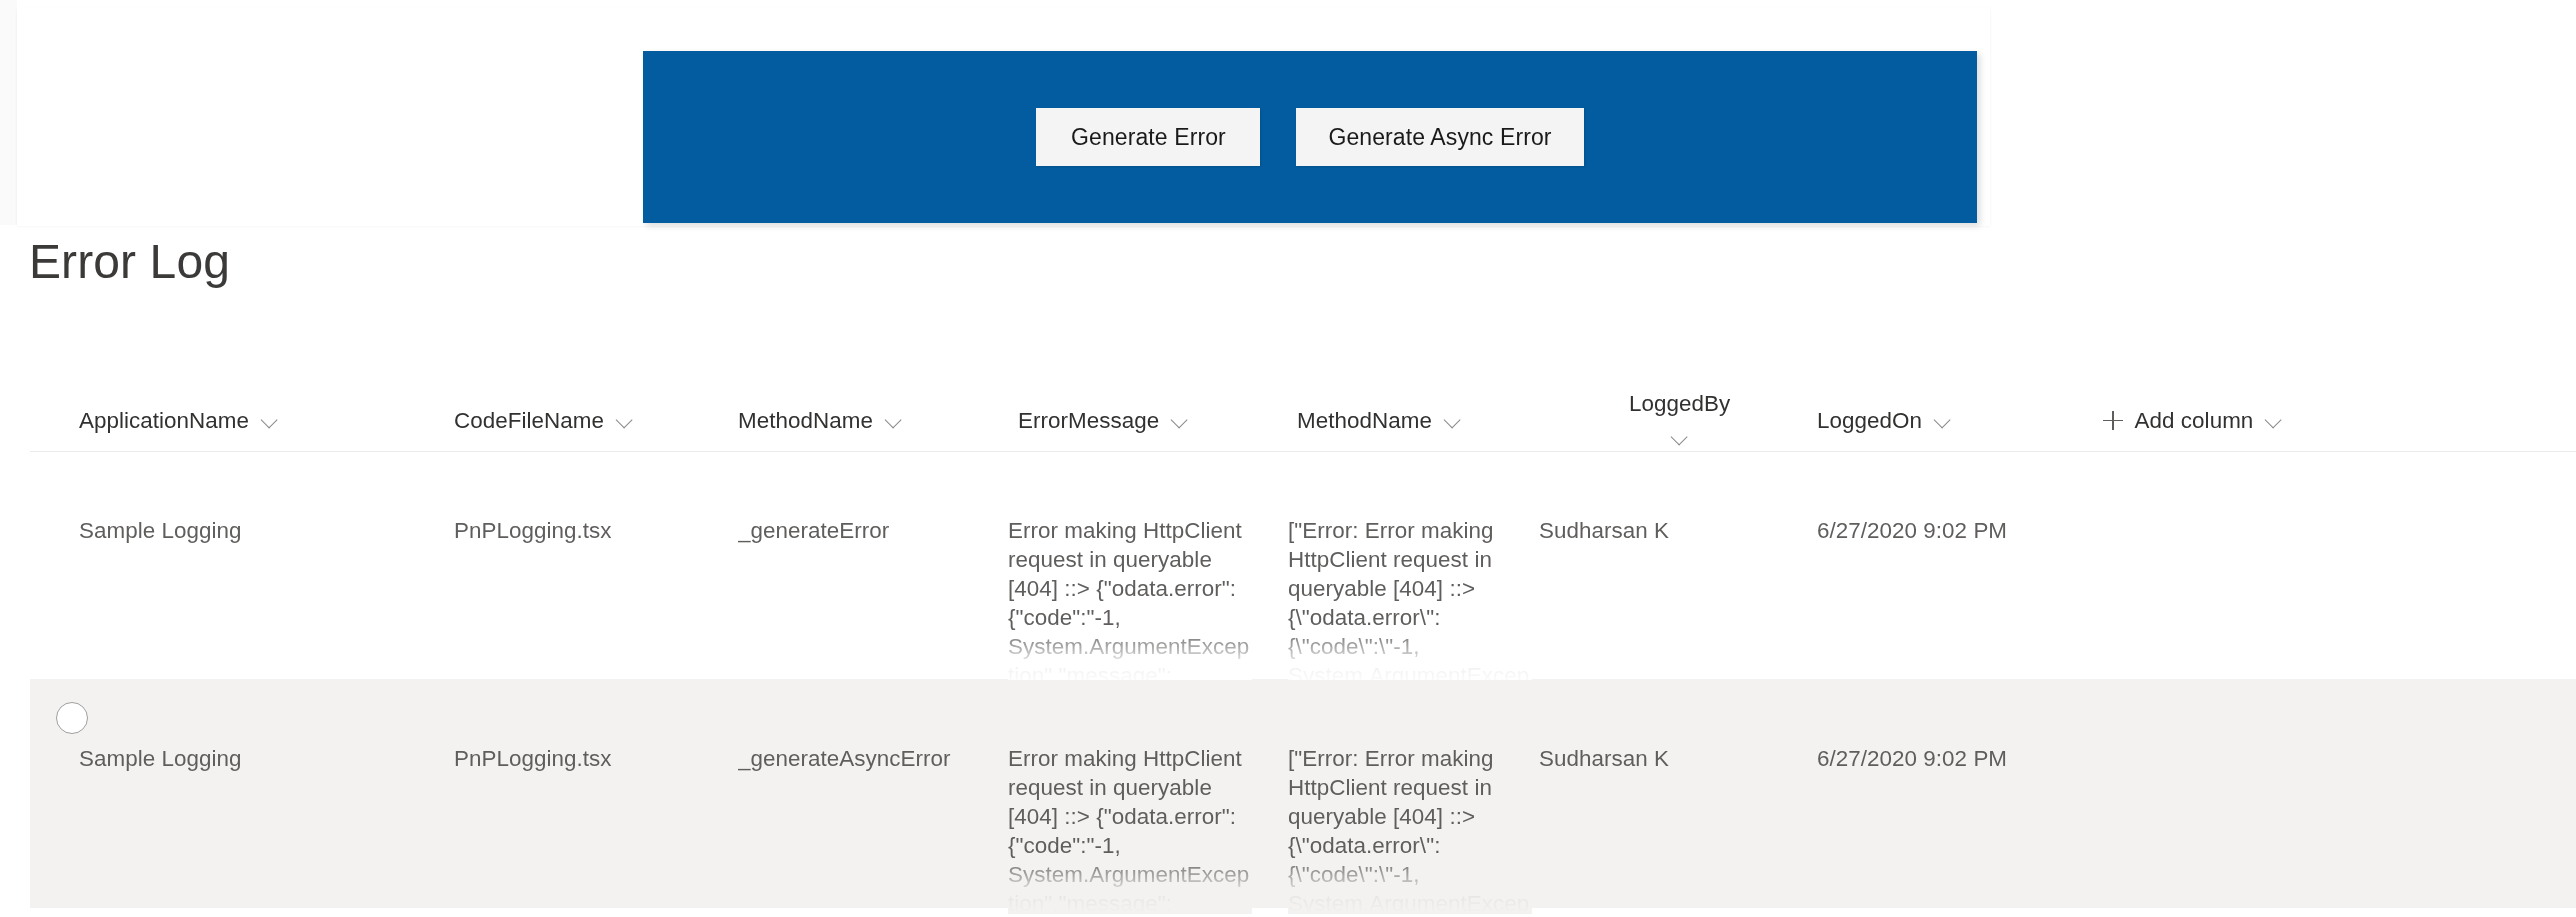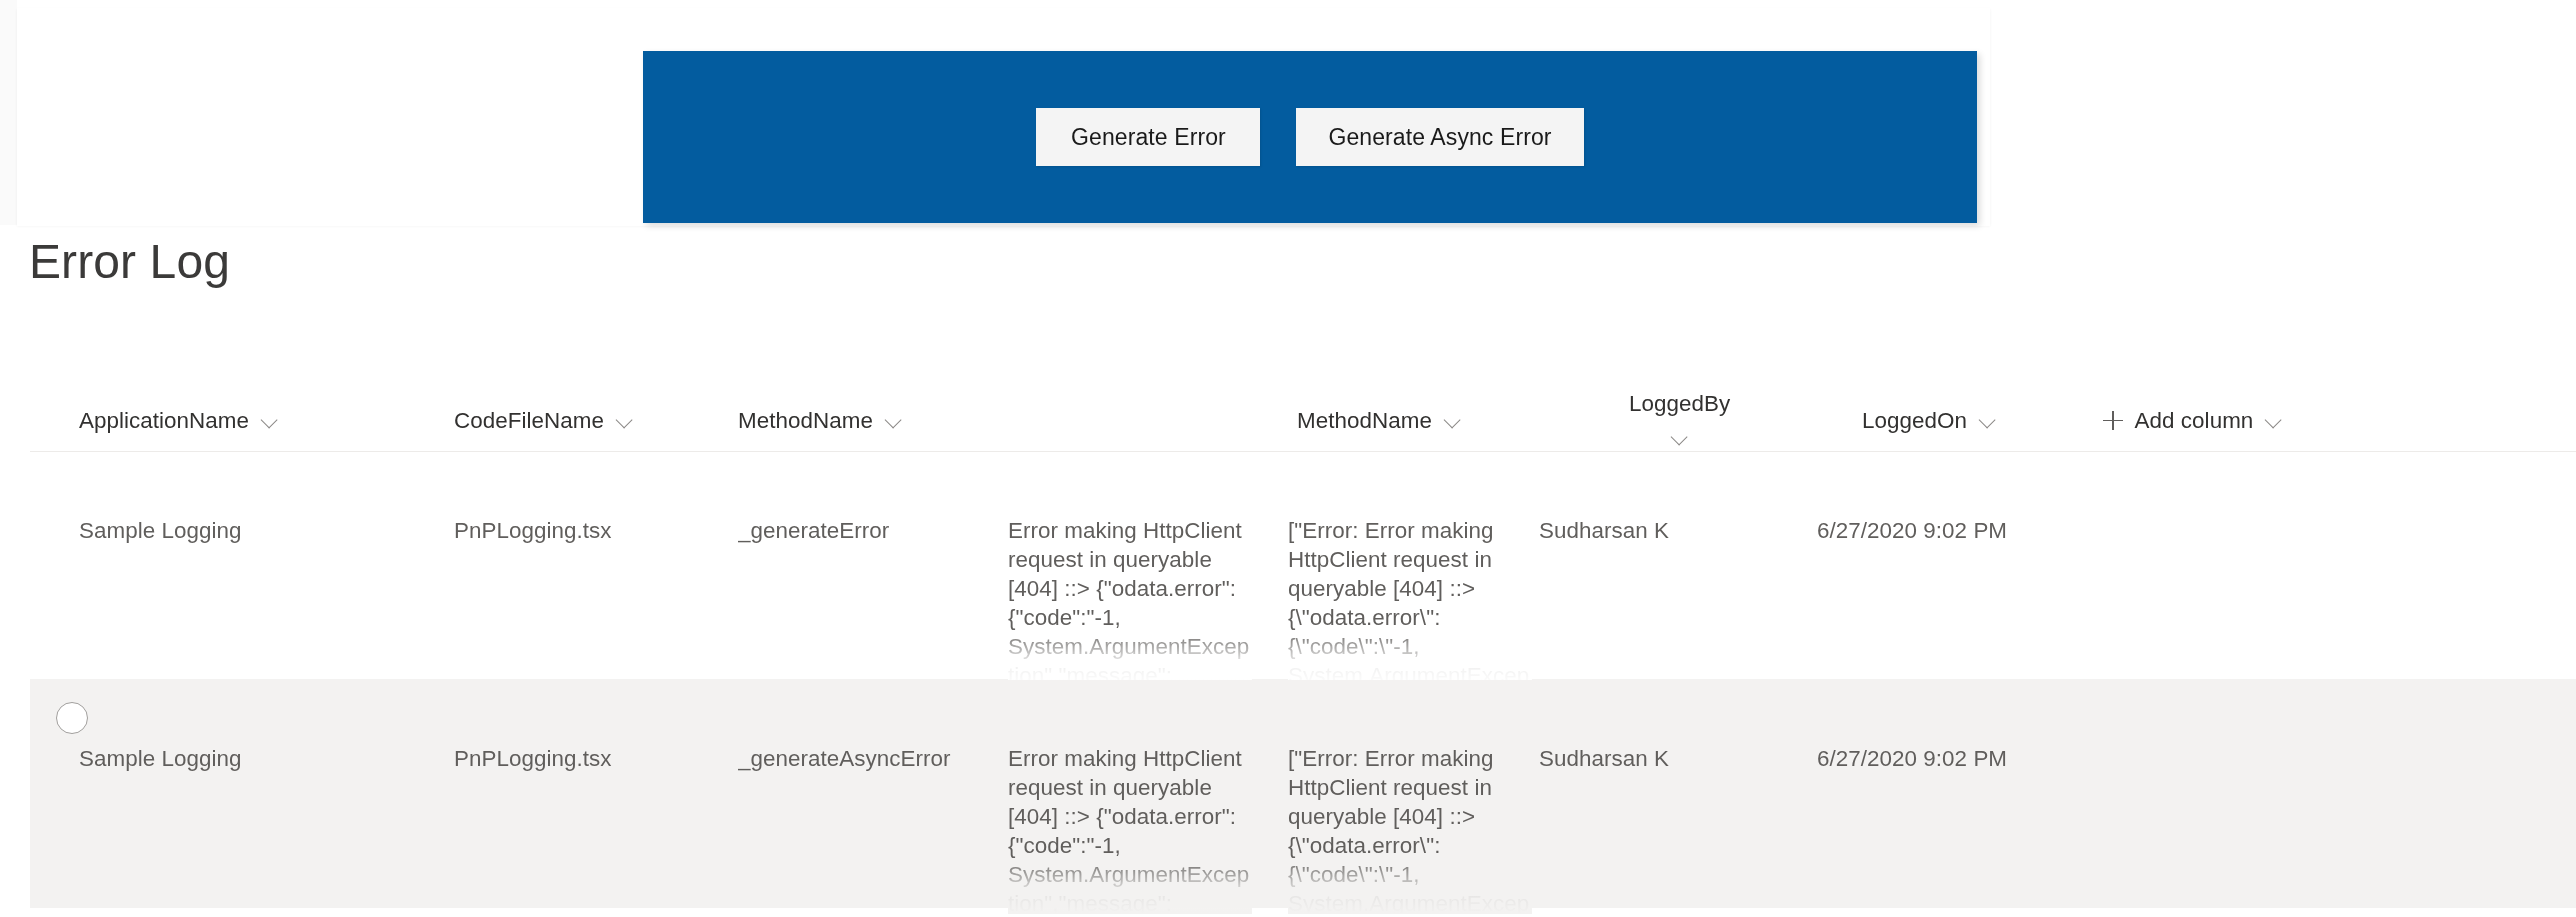--- a/index.html
+++ b/index.html
@@ -228,32 +228,36 @@
       <div class="hcell" style="left:708px;">
         <span>MethodName</span>
         <span class="chev"></span>
       </div>
 
       <div class="hcell" style="left:424px;">
         <span>CodeFileName</span>
         <span class="chev"></span>
       </div>
 
+      <div class="hcell" style="left:988px;">
+        <span>ErrorMessage</span>
+        <span class="chev"></span>
+      </div>
 
       <div class="hcell" style="left:1267px;">
         <span>MethodName</span>
         <span class="chev"></span>
       </div>
 
       <div class="hcell" style="left:1599px;flex-direction:column;">
         <span>LoggedBy</span>
         <span class="chev"></span>
       </div>
 
-      <div class="hcell" style="left:1787px;margin-left:45px;">
+      <div class="hcell" style="left:1787px;">
         <span>LoggedOn</span>
         <span class="chev"></span>
       </div>
 
       <div class="hcell" style="left:2073px;">
         <span class="plus-icon"></span>
         <span>Add column</span>
         <span class="chev"></span>
       </div>
 

